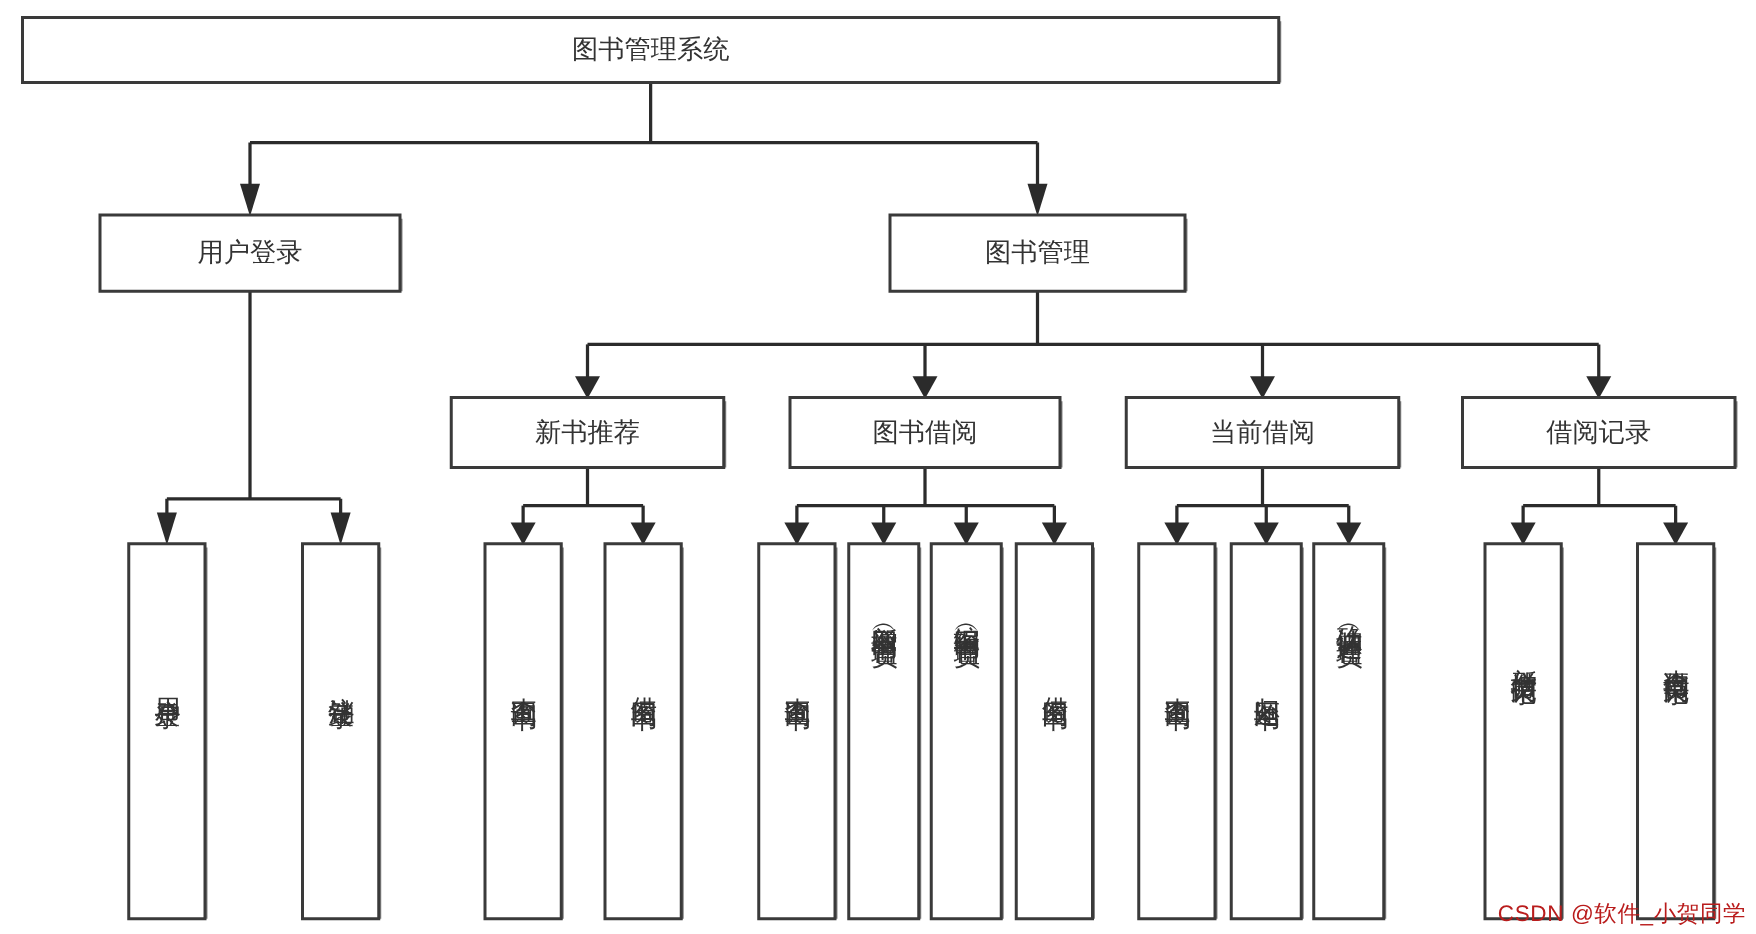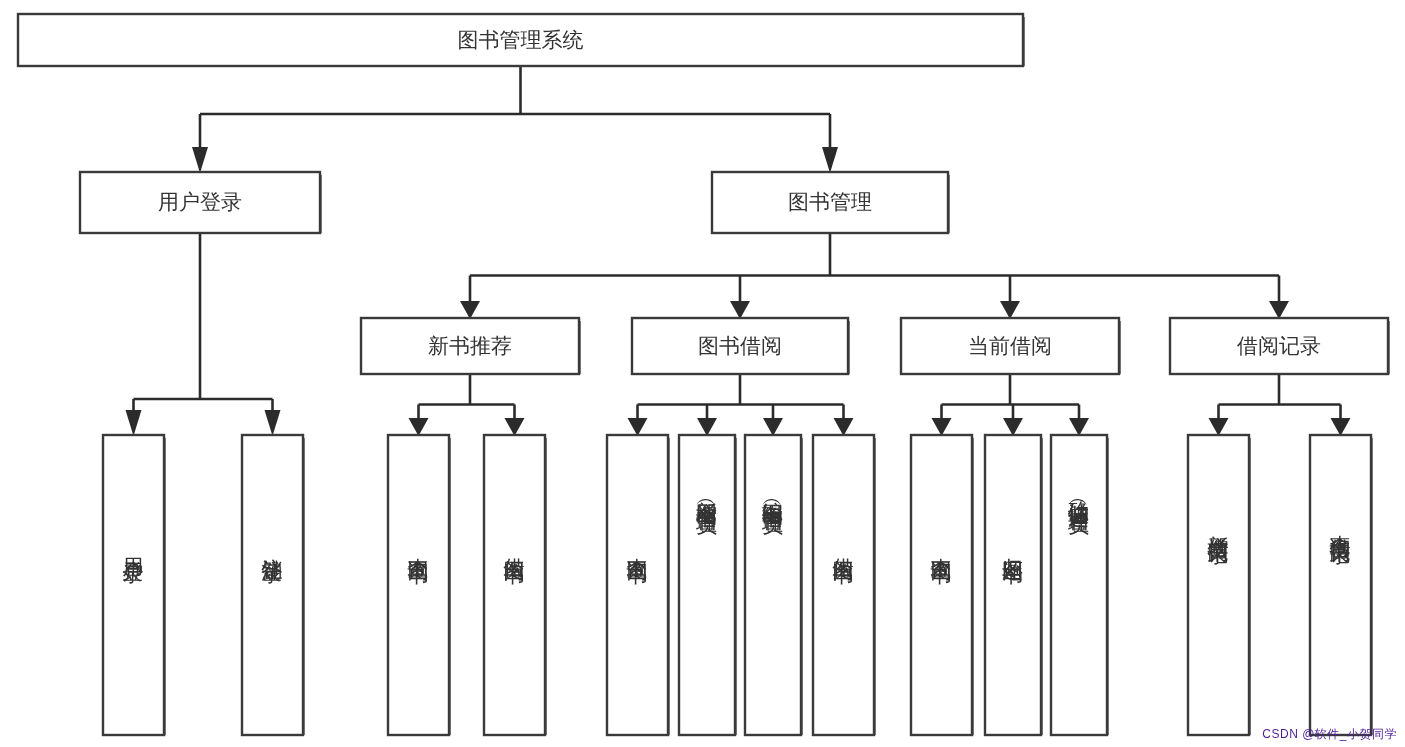--- a/index.html
+++ b/index.html
@@ -67,22 +67,22 @@
     line-height: 1;
     letter-spacing: 2px;
     color: #333333;
     white-space: nowrap;
   }
   .watermark {
     position: absolute;
     right: 8px;
     bottom: 4px;
     font-family: "Liberation Sans", "DejaVu Sans", sans-serif;
-    font-size: 12px;
-    color: #4c1d95;
+    font-size: 18px;
+    color: #b91c1c;
     letter-spacing: 0.5px;
     user-select: none;
   }
 </style>
 </head>
 <body>
 
 <div id="diagram-root">
 
   <svg class="flow" viewBox="0 0 1405 747">

